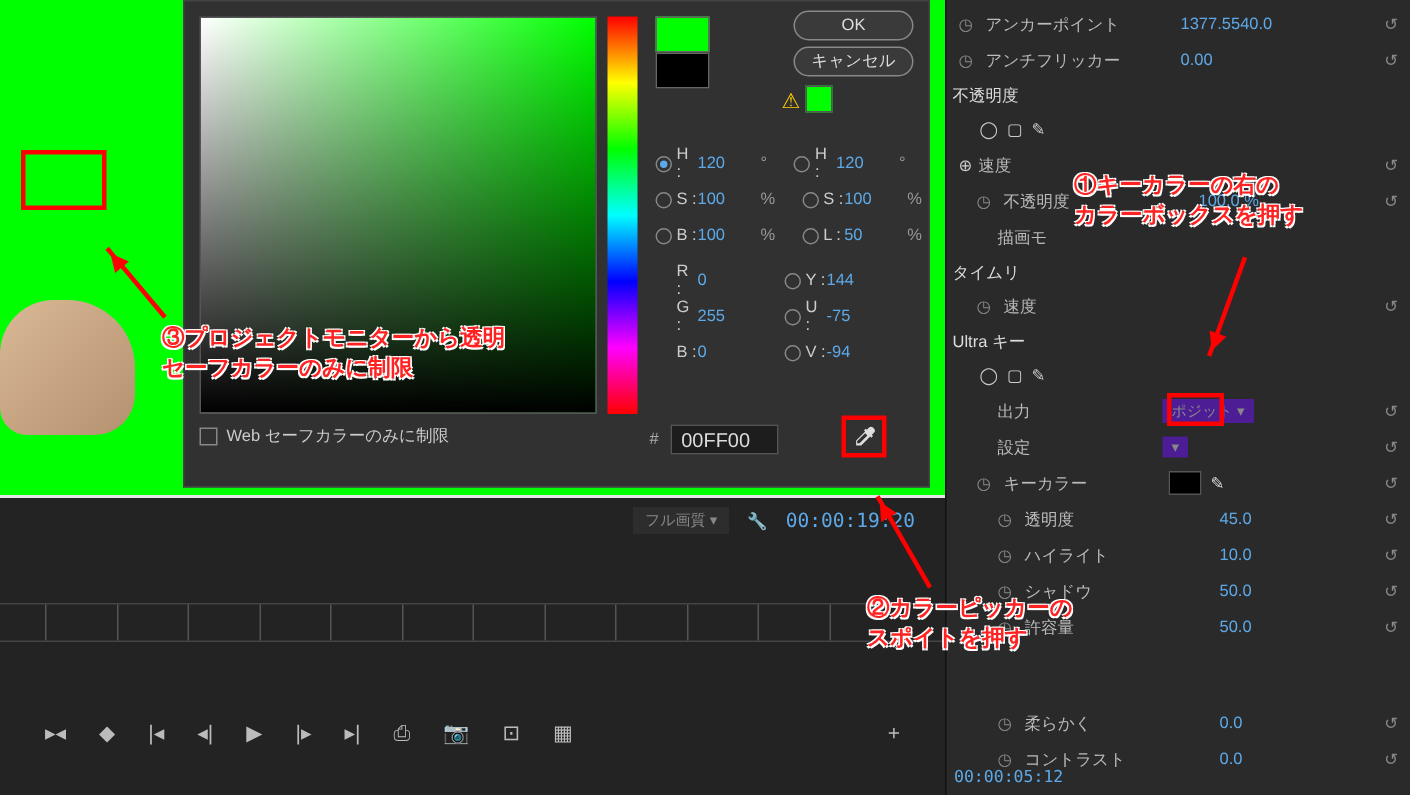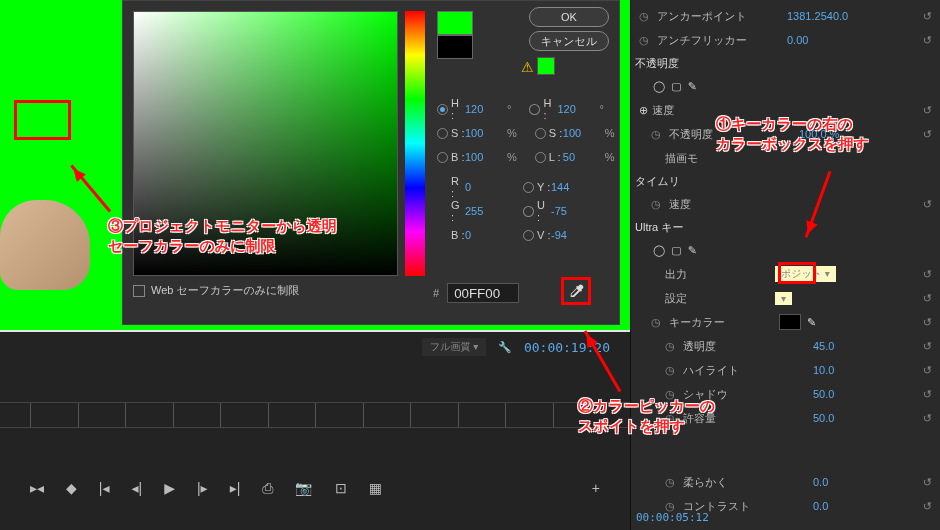--- a/index.html
+++ b/index.html
@@ -59,21 +59,21 @@
 
 .fx-row { display: flex; align-items: center; height: 24px; padding: 0 8px; position: relative; }
 .fx-row .stopwatch { width: 14px; margin-right: 4px; color: #888; }
 .fx-row .lbl { flex: 0 0 110px; color: #bbb; font-size: 11px; }
 .fx-row .val { color: #5da9e8; font-size: 11px; margin-left: 20px; }
 .fx-row .reset { position: absolute; right: 8px; color: #888; }
 .fx-section { padding-left: 4px; color: #ddd; font-size: 11px; height: 22px; display: flex; align-items: center; }
 .fx-sub { padding-left: 20px; }
 .keycolorbox { width: 22px; height: 16px; background: #000; border: 1px solid #555; display: inline-block; vertical-align: middle; }
 .red-outline { position: absolute; border: 3px solid #ff0000; }
-.dd { color: #888; background: #fef9c3; padding: 1px 6px; font-size: 10px; }
+.dd { color: #888; background: #4c1d95; padding: 1px 6px; font-size: 10px; }
 
 
 .anno { position: absolute; color: #ff2222; font-weight: bold; font-size: 15px; text-shadow: 1px 1px 0 #fff, -1px -1px 0 #fff, 1px -1px 0 #fff, -1px 1px 0 #fff; line-height: 1.3; }
 .arrow-line { position: absolute; background: #ff0000; transform-origin: left center; height: 3px; }
 .arrow-line::after { content: ''; position: absolute; right: -2px; top: -5px; border: 6px solid transparent; border-left: 12px solid #ff0000; }
 
 </style>
 </head>
 <body>
 
@@ -225,21 +225,21 @@
         <span class="ic">▦</span>
         <span class="ic plus">+</span>
       </div>
     </div>
   </div>
 
   <div class="right-panel">
     <div class="fx-row">
         <span class="stopwatch">◷</span>
         <span class="lbl">アンカーポイント</span>
-        <span class="val">1381.2</span>
+        <span class="val">1377.5</span>
         <span class="val" style="margin-left:0">540.0</span>
         <span class="reset">↺</span>
       </div>
     <div class="fx-row">
         <span class="stopwatch">◷</span>
         <span class="lbl">アンチフリッカー</span>
         <span class="val">0.00</span>
         <span class="reset">↺</span>
       </div>
     <div class="fx-section">不透明度</div>

